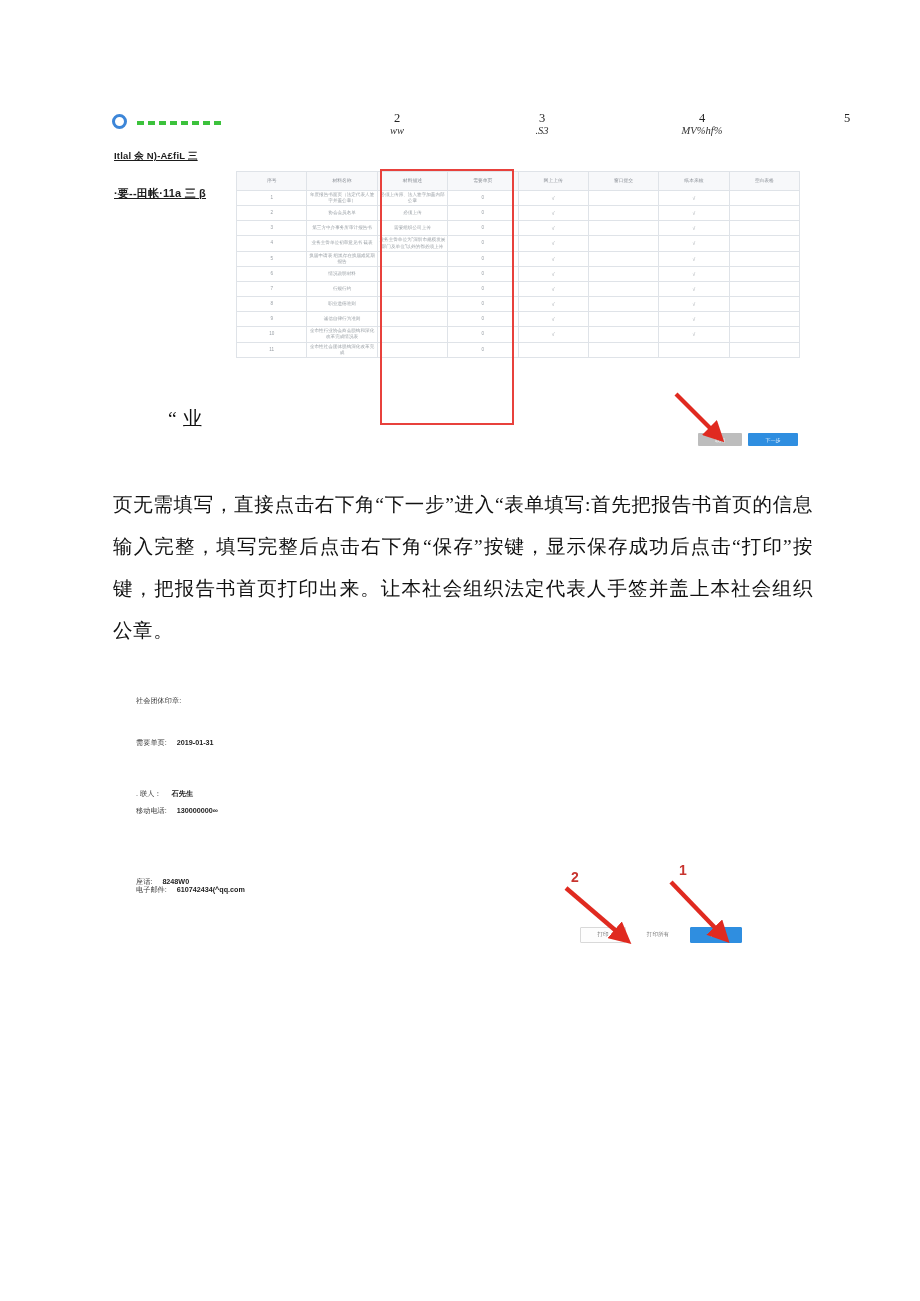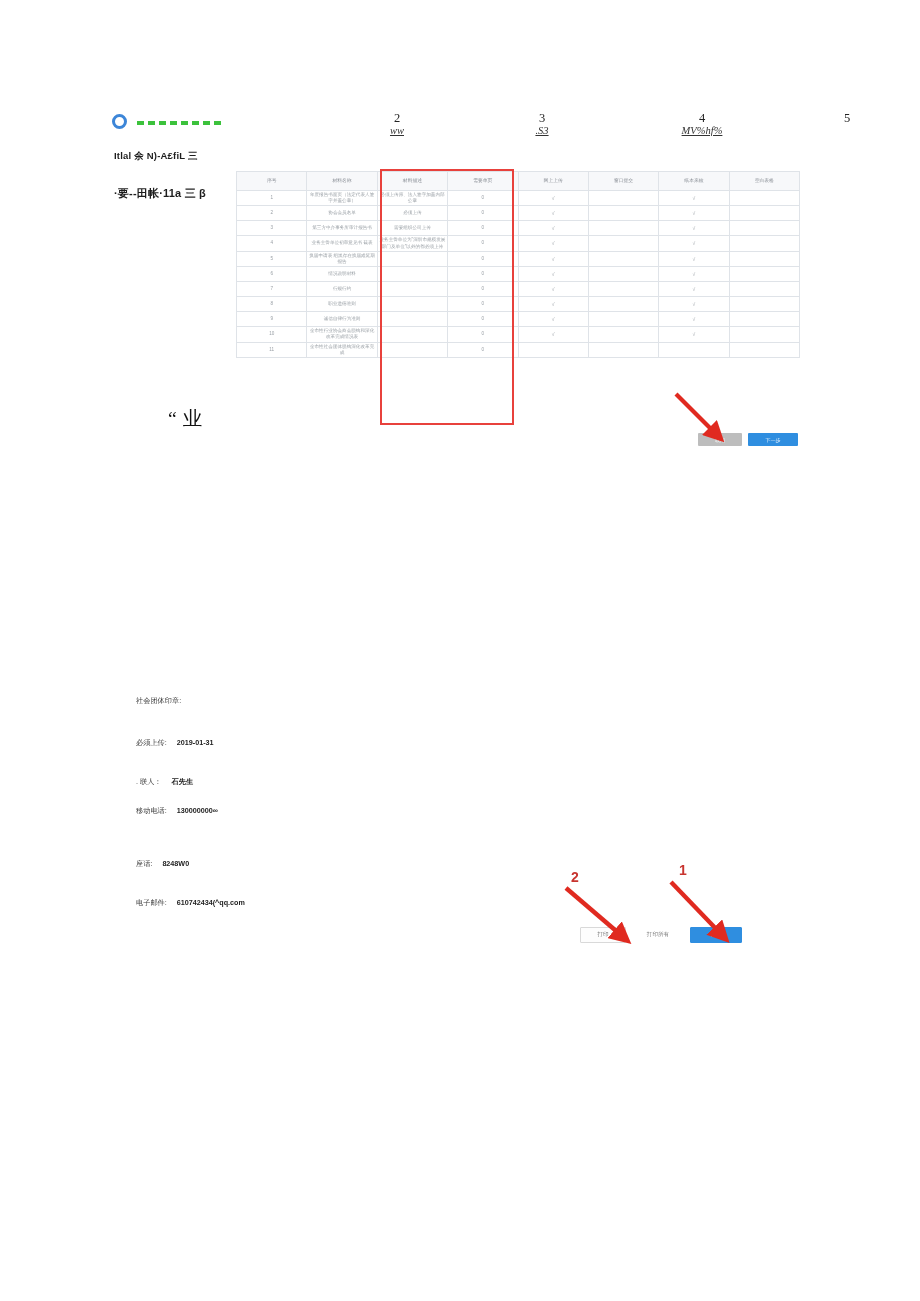--- a/index.html
+++ b/index.html
@@ -65,33 +65,33 @@
   .step-num {
     font-size: 12.5px;
     color: #222;
     display: block;
   }
   .step-label {
     font-size: 10.5px;
     color: #333;
     display: block;
     font-style: italic;
-    text-decoration: underline;
   }
   .step-2 { left: 240px; top: 4px; }
   .step-3 { left: 385px; top: 4px; }
   .step-4 { left: 545px; top: 4px; }
   .step-5 { left: 690px; top: 4px; }
 
   
   .ocr-line {
     position: absolute;
     font-family: "Liberation Sans", sans-serif;
     font-weight: bold;
     color: #1d1d1d;
+    text-decoration: underline;
   }
   .ocr-1 {
     left: 114px;
     top: 150px;
     font-size: 9.5px;
     letter-spacing: 0.2px;
   }
   .ocr-2 {
     left: 114px;
     top: 186px;
@@ -238,24 +238,24 @@
     position: absolute;
     left: 0;
     white-space: nowrap;
     font-size: 7.2px;
     color: #3b3b3b;
   }
   .form-label { color: #3b3b3b; }
   .form-value { font-weight: bold; color: #222; margin-left: 10px; }
   .fr-0 { top: 3px; }
   .fr-1 { top: 45px; }
-  .fr-2 { top: 84px; }
+  .fr-2 { top: 96px; }
   .fr-3 { top: 113px; }
-  .fr-4 { top: 166px; text-align: center; }
-  .fr-5 { top: 205px; }
+  .fr-4 { top: 184px; text-align: center; }
+  .fr-5 { top: 192px; }
 
   
   .form-actions {
     position: absolute;
     left: 444px;
     top: 234px;
     display: flex;
     align-items: center;
     gap: 6px;
   }
@@ -470,27 +470,28 @@
   <svg class="arrow-next" viewBox="0 0 60 60">
     <defs>
       <marker id="ah1" markerWidth="5" markerHeight="5" refX="2.2" refY="2.5" orient="auto">
         <path d="M0,0 L5,2.5 L0,5 z" fill="#e02a20"></path>
       </marker>
     </defs>
     <line x1="4" y1="4" x2="44" y2="44" stroke="#e02a20" stroke-width="4.2" marker-end="url(#ah1)"></line>
   </svg>
 
   <div class="body-text para-inline-a">“ 业</div>
+  <div class="body-text para-main">页无需填写，直接点击右下角“下一步”进入“表单填写:首先把报告书首页的信息输入完整，填写完整后点击右下角“保存”按键，显示保存成功后点击“打印”按键，把报告书首页打印出来。让本社会组织法定代表人手签并盖上本社会组织公章。</div>
 
   <div class="shot-form">
     <div class="form-row fr-0">
       <span class="form-label">社会团体印章:</span><span class="form-value"></span>
     </div>
     <div class="form-row fr-1">
-      <span class="form-label">必须上传:</span><span class="form-value">2019-01-31</span>
+      <span class="form-label">需要单页:</span><span class="form-value">2019-01-31</span>
     </div>
     <div class="form-row fr-2">
       <span class="form-label">. 联人：</span><span class="form-value">石先生</span>
     </div>
     <div class="form-row fr-3">
       <span class="form-label">移动电话:</span><span class="form-value">130000000∞</span>
     </div>
     <div class="form-row fr-4">
       <span class="form-label">座话:</span><span class="form-value">8248W0</span>
     </div>

